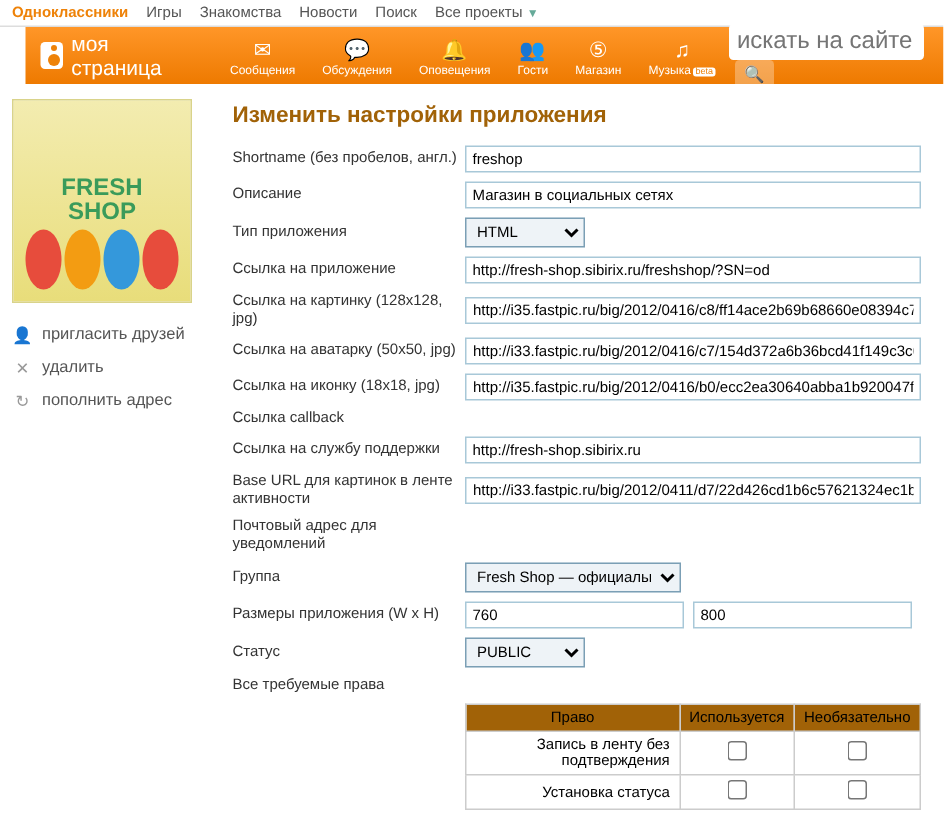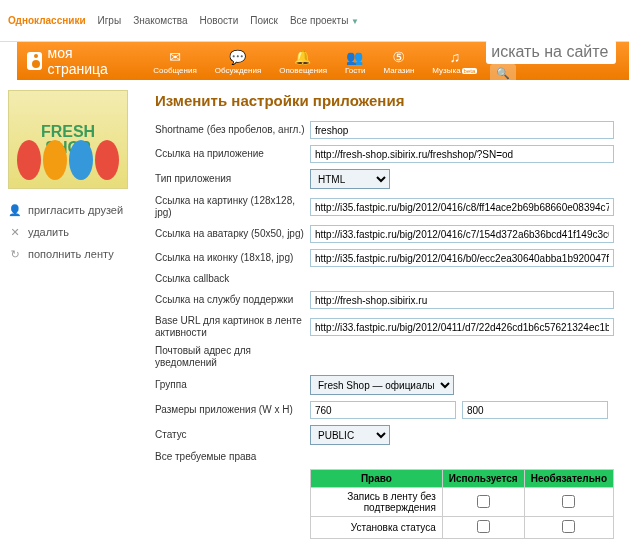--- a/index.html
+++ b/index.html
@@ -1,52 +1,52 @@
 <!DOCTYPE html>
 <html><head>
 <meta charset="utf-8">
 <style>
 * { box-sizing: border-box; margin: 0; padding: 0; }
 body { font-family: Arial, sans-serif; font-size: 11px; background: #fff; width: 629px; }
-.topbar { background: #fff; border-bottom: 1px solid #ddd; padding: 15px 8px; display: flex; gap: 12px; align-items: center; font-size: 10px; }
+.topbar { background: #fff; border-bottom: 1px solid #ddd; padding: 3px 8px; display: flex; gap: 12px; align-items: center; font-size: 10px; }
 .topbar a { color: #555; text-decoration: none; }
 .topbar .brand { color: #ee8208; font-weight: bold; }
 .topbar .chevron { color: #6a9; font-size: 8px; }
 .header { background: linear-gradient(#ff9628, #ee7a00); height: 38px; display: flex; align-items: center; padding: 12px 10px; color: #fff; margin-left: 17px; }
 .logo-area { display: flex; align-items: center; gap: 6px; font-size: 14px; }
 .logo-icon { width: 18px; height: 18px; background: #fff; border-radius: 3px; position: relative; }
 .logo-icon::before { content: ""; position: absolute; top: 2px; left: 7px; width: 4px; height: 4px; background: #ee8208; border-radius: 50%; }
 .logo-icon::after { content: ""; position: absolute; bottom: 2px; left: 5px; width: 8px; height: 8px; background: #ee8208; border-radius: 50%; }
 .nav-icons { display: flex; margin-left: 25px; gap: 0; }
 .nav-item { display: flex; flex-direction: column; align-items: center; padding: 0 9px; font-size: 8px; color: #fff; }
 .nav-item .ico { width: 18px; height: 18px; display: flex; align-items: center; justify-content: center; font-size: 14px; }
 .beta { background: #fff; color: #ee8208; font-size: 6px; padding: 0 2px; border-radius: 2px; margin-left: 1px; }
 .search-box { margin-left: auto; }
 .search-box input { width: 130px; padding: 3px 5px; border: none; border-radius: 3px; font-size: 16px; }
 .search-btn { background: rgba(255,255,255,0.3); border: none; color: #fff; padding: 3px 6px; border-radius: 3px; margin-left: 4px; font-size: 11px; cursor: pointer; }
 .container { display: flex; }
 .sidebar { width: 140px; padding: 10px 8px; }
-.app-img { width: 120px; height: 99px; border: 1px solid #d9d38a; background: linear-gradient(#f3ecb0, #e8dd7a); position: relative; display: flex; align-items: center; justify-content: center; flex-direction: column; }
+.app-img { width: 120px; height: 136px; border: 1px solid #d9d38a; background: linear-gradient(#f3ecb0, #e8dd7a); position: relative; display: flex; align-items: center; justify-content: center; flex-direction: column; }
 .app-img-text { color: #3a9b5a; font-weight: bold; font-size: 16px; text-align: center; line-height: 1; }
 .fruits { position: absolute; bottom: 8px; left: 8px; right: 8px; height: 40px; display: flex; gap: 2px; }
 .fruit { flex: 1; border-radius: 50%; }
 .side-links { margin-top: 10px; }
 .side-link { display: flex; align-items: center; gap: 6px; padding: 4px 0; color: #555; font-size: 11px; cursor: pointer; }
 .side-link .sico { width: 14px; height: 14px; display: flex; align-items: center; justify-content: center; color: #999; }
 .main { flex: 1; padding: 12px 15px; }
 .page-title { font-size: 15px; color: #a16207; margin-bottom: 12px; }
 .form-row { display: flex; align-items: center; margin-bottom: 6px; }
 .form-label { width: 155px; color: #333; font-size: 10px; line-height: 1.2; }
 .form-row input[type=text] { flex: 1; padding: 2px 4px; border: 1px solid #a8c8d8; font-size: 10px; height: 18px; }
 .form-row select { padding: 1px 3px; border: 1px solid #7b9fb5; font-size: 10px; height: 20px; background: #eef3f7; }
 .form-row .num { width: 50px; flex: none; margin-right: 6px; }
 .perm-table { margin-top: 6px; margin-left: 155px; border-collapse: collapse; width: calc(100% - 155px); }
 .perm-table th, .perm-table td { border: 1px solid #ccc; padding: 3px 6px; font-size: 10px; text-align: center; }
 .perm-table td:first-child { text-align: right; }
-.perm-table th { background: #22c55e; font-weight: bold; }
+.perm-table th { background: #a16207; font-weight: normal; }
 .perm-table input[type=checkbox] { margin: 0; }
 </style>
 </head>
 <body>
 
 <div class="topbar">
   <a class="brand">Одноклассники</a>
   <a>Игры</a>
   <a>Знакомства</a>
   <a>Новости</a>
@@ -106,39 +106,43 @@
       <div class="side-link">
           <span class="sico">👤</span>
           <span>пригласить друзей</span>
         </div>
       <div class="side-link">
           <span class="sico">✕</span>
           <span>удалить</span>
         </div>
       <div class="side-link">
           <span class="sico">↻</span>
-          <span>пополнить ленту</span>
+          <span>пополнить адрес</span>
         </div>
     </div>
   </div>
 
   <div class="main">
     <h2 class="page-title">Изменить настройки приложения</h2>
 
     <div class="form-row">
         <span class="form-label">Shortname (без пробелов, англ.)</span>
         <input type="text" value="freshop" style="">
       </div>
     <div class="form-row">
+        <span class="form-label">Описание</span>
+        <input type="text" value="Магазин в социальных сетях" style="">
+      </div>
+    <div class="form-row">
+        <span class="form-label">Тип приложения</span>
+        <select style="width:80px"><option>HTML</option></select>
+      </div>
+    <div class="form-row">
         <span class="form-label">Ссылка на приложение</span>
         <input type="text" value="http://fresh-shop.sibirix.ru/freshshop/?SN=od" style="">
-      </div>
-    <div class="form-row">
-        <span class="form-label">Тип приложения</span>
-        <select style="width:80px"><option>HTML</option></select>
       </div>
     <div class="form-row">
         <span class="form-label">Ссылка на картинку (128x128, jpg)</span>
         <input type="text" value="http://i35.fastpic.ru/big/2012/0416/c8/ff14ace2b69b68660e08394c7f3ff51c8.jpg" style="">
       </div>
     <div class="form-row">
         <span class="form-label">Ссылка на аватарку (50x50, jpg)</span>
         <input type="text" value="http://i33.fastpic.ru/big/2012/0416/c7/154d372a6b36bcd41f149c3c6a28dfc7.jpg" style="">
       </div>
     <div class="form-row">

